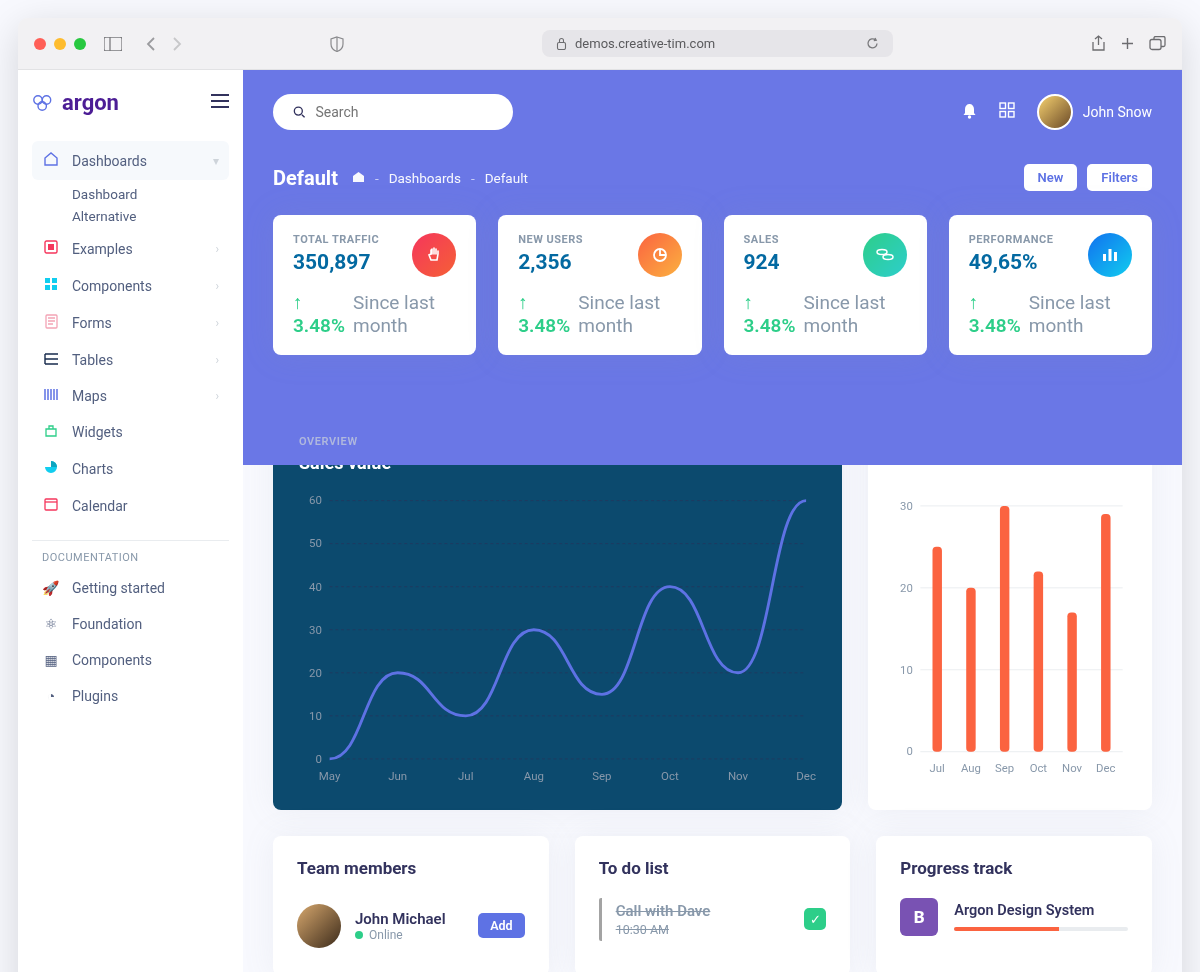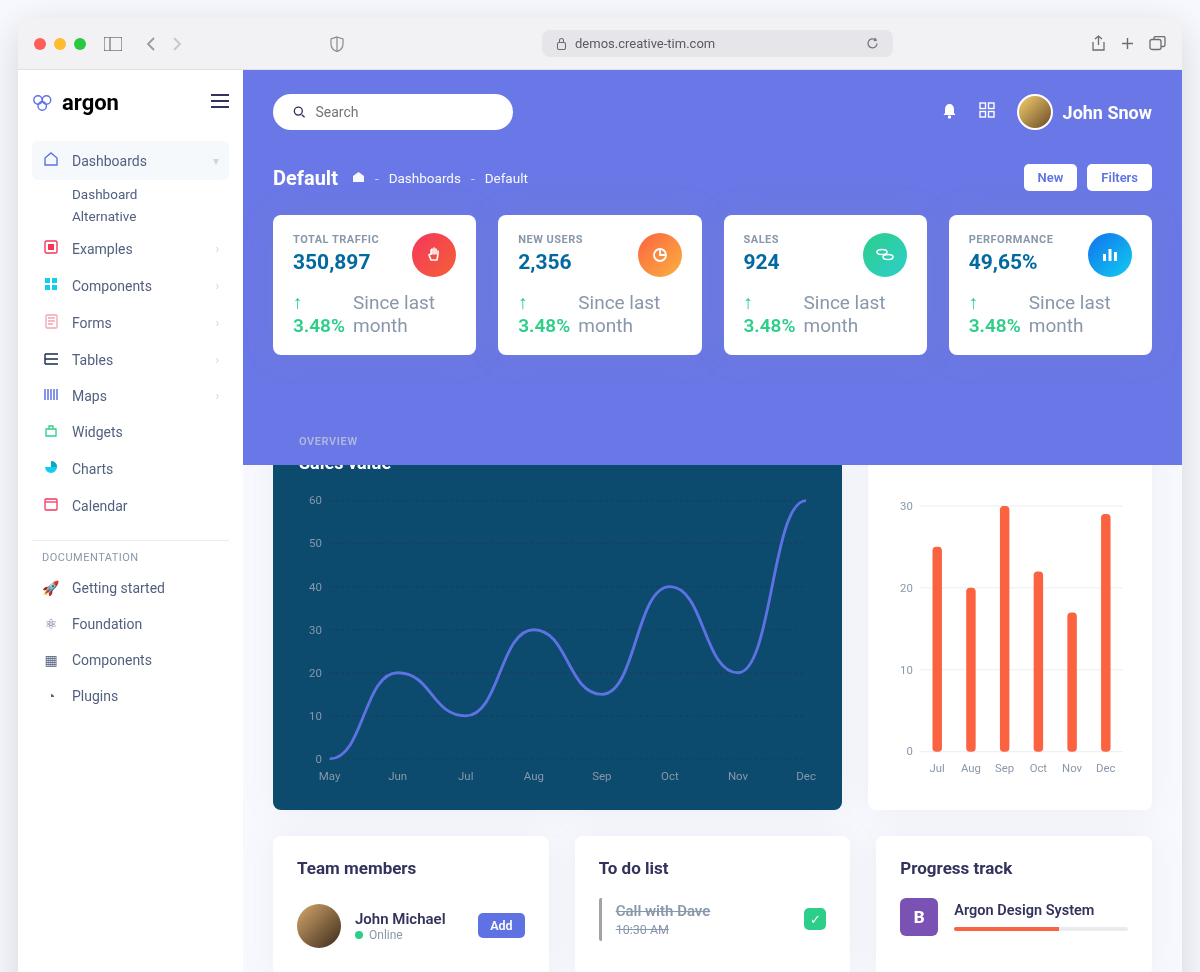--- a/index.html
+++ b/index.html
@@ -11,38 +11,38 @@
 .t-close { background: #ff5f57; } .t-min { background: #febc2e; } .t-max { background: #28c840; }
 .tb-icon { color: #6b6b6e; display:flex; align-items:center; }
 .tb-navs { display:flex; gap:12px; margin-left: 6px; }
 .urlbar { flex:1; display:flex; align-items:center; justify-content:center; gap:8px; background:#e6e5e9; border-radius:8px; padding:6px 14px; color:#5b5b5e; font-size:13px; margin: 0 180px;}
 .tb-right { display:flex; gap:14px; }
 .app { display:flex; background:#f8f9fe; min-height: 880px; }
 
 .sidebar { width: 225px; background:#fff; padding: 20px 14px; }
 .brand { display:flex; align-items:center; justify-content:space-between; margin-bottom: 26px; }
 .brand-left { display:flex; align-items:center; gap:8px; }
-.brand-name { color:#000000; font-weight:700; font-size: 22px; }
+.brand-name { color:#4c1d95; font-weight:700; font-size: 22px; }
 .burger { color:#32325d; }
 .nav-item { display:flex; align-items:center; justify-content:space-between; padding: 10px 10px; border-radius:6px; font-size:14px; color:#525f7f; cursor:pointer; }
 .nav-item.active { background:#f6f9fc; }
 .nav-left { display:flex; align-items:center; gap:12px; }
 .nav-icon { width:18px; text-align:center; }
 .sub { padding-left: 40px; font-size:13.5px; color:#525f7f; margin: 6px 0; cursor:pointer; }
 hr.nav-sep { border:none; border-top:1px solid #e9ecef; margin: 16px 0 10px; }
 .doc-head { font-size:11px; color:#8898aa; letter-spacing:0.5px; padding-left:10px; margin-bottom:6px; }
 
 .main { flex:1; display:flex; flex-direction:column; }
 .banner { background:#6a77e6; padding: 24px 30px 110px; position:relative; }
 .topbar { display:flex; align-items:center; justify-content:space-between; margin-bottom: 34px; }
 .search { background:#fff; border-radius:30px; padding: 10px 20px; display:flex; align-items:center; gap:10px; width: 240px; }
 .search input { border:none; outline:none; font-size:14px; width:100%; }
 .tb-right2 { display:flex; align-items:center; gap: 22px; color:#fff; }
 .avatar { width:36px; height:36px; border-radius:50%; background: linear-gradient(135deg,#f5d06f,#6b4a28); border:2px solid #fff; }
-.user-name { font-weight:700; font-size:18px; }
+.user-name { font-weight:400; font-size:14px; }
 .page-head { display:flex; align-items:center; justify-content:space-between; color:#fff; margin-bottom: 24px;}
 .ph-left { display:flex; align-items:center; gap:14px; }
 .ph-title { font-size:20px; font-weight:700;}
 .crumb { font-size:13.5px; opacity:0.95; display:flex; gap:10px; align-items:center; }
 .crumb .sep { opacity:0.7; }
 .ph-right { display:flex; gap:10px; }
 .btn-sm { background:#fff; color:#5e72e4; border:none; border-radius:5px; padding:6px 14px; font-size:13px; font-weight:600; cursor:pointer; }
 
 .stat-row { display:grid; grid-template-columns: repeat(4,1fr); gap:22px;margin-top:8px; }
 .stat-card { background:#fff; border-radius:8px; padding:18px 20px; box-shadow: 0 0 2rem rgba(136,152,170,.15); }

